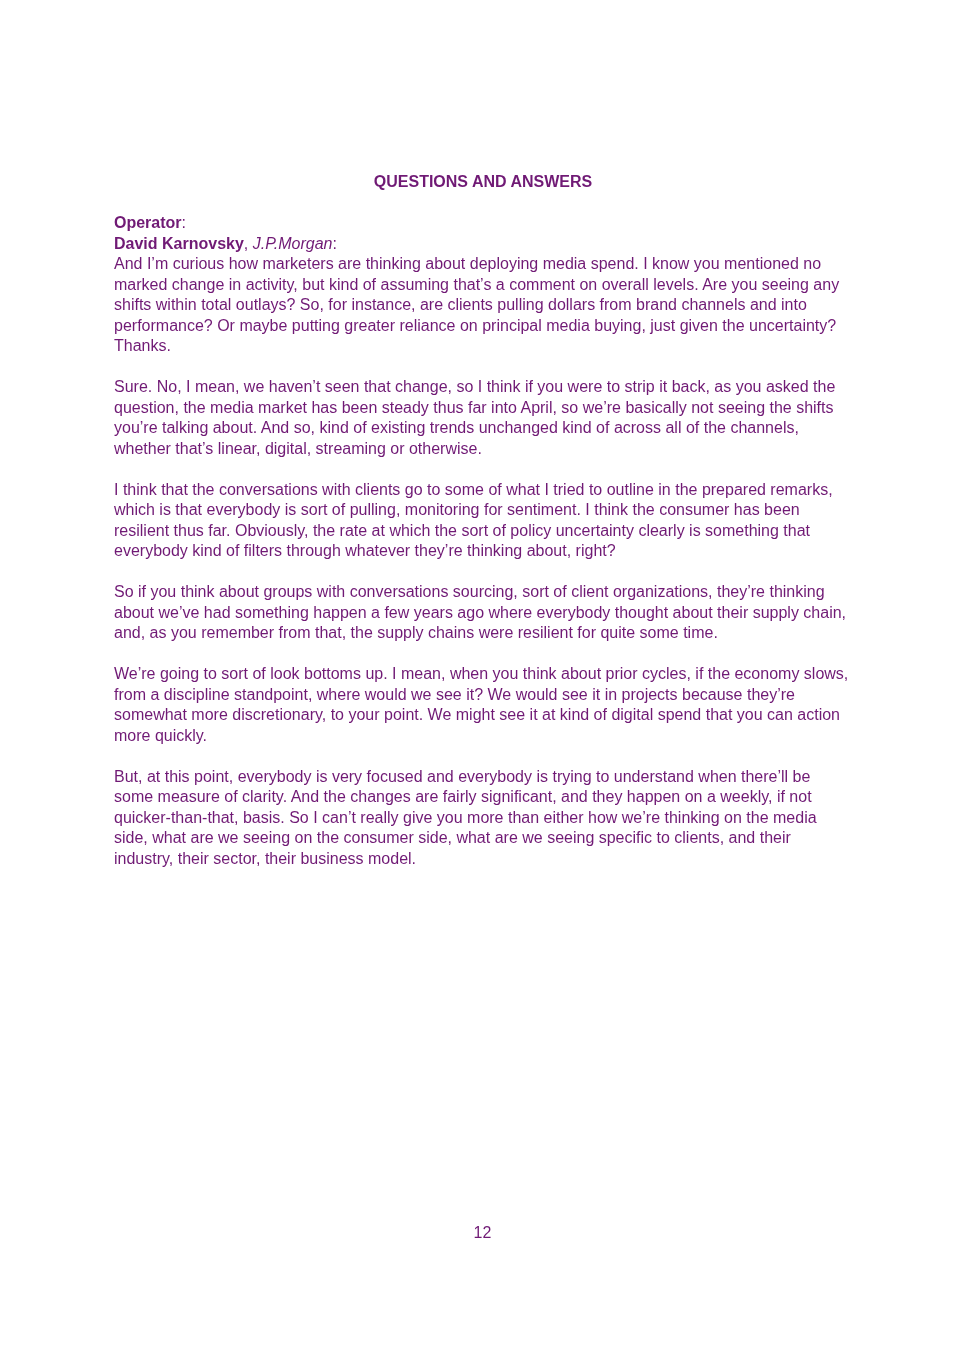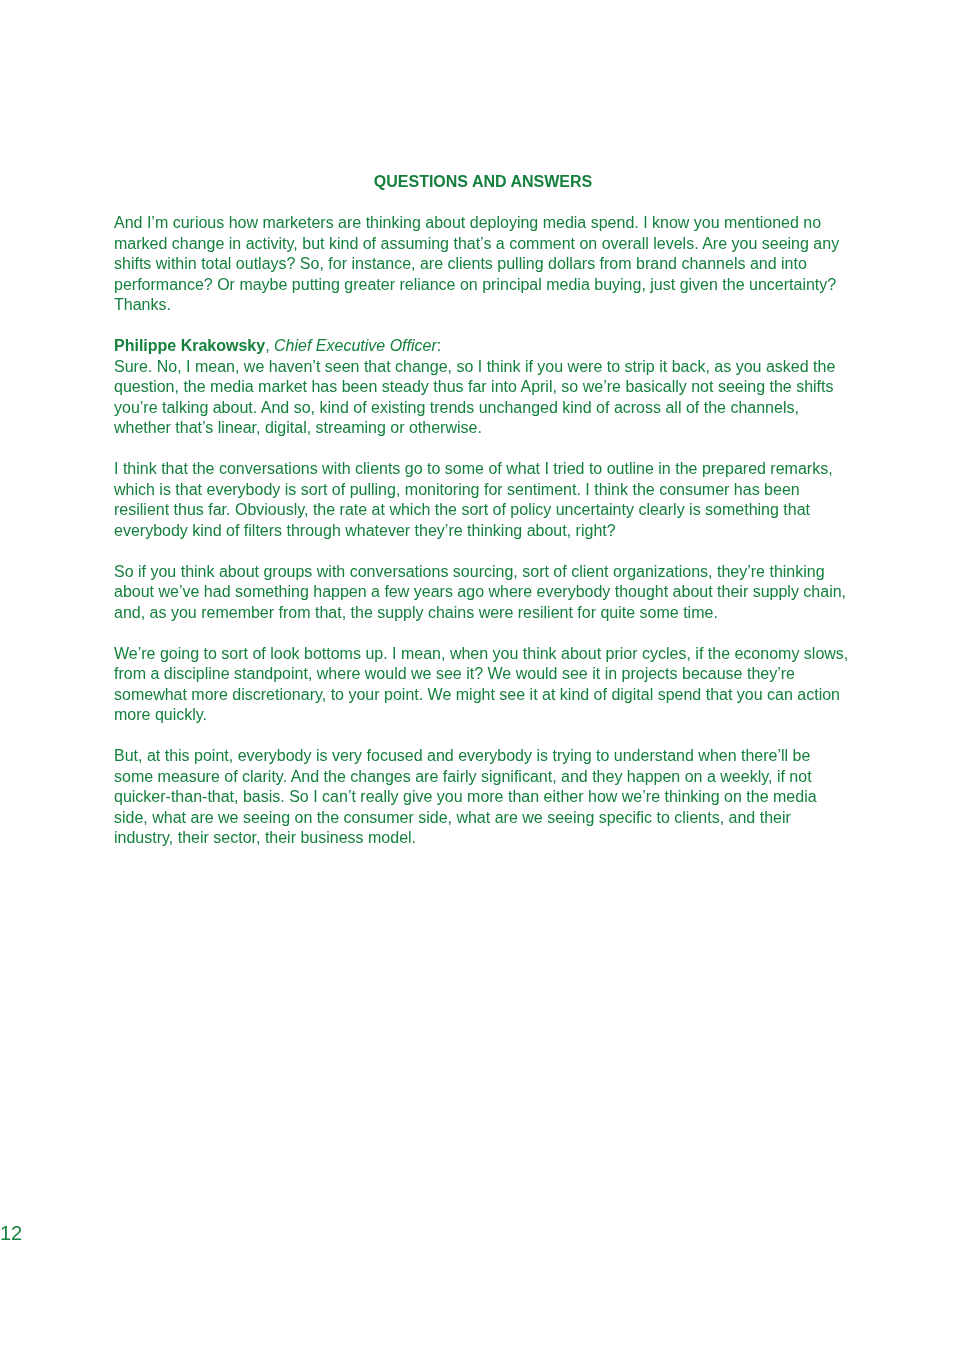--- a/index.html
+++ b/index.html
@@ -8,21 +8,21 @@
     background: #ffffff;
   }
   .page {
     position: relative;
     width: 965px;
     height: 1365px;
     background: #ffffff;
     font-family: "Liberation Sans", sans-serif;
     font-size: 16px;
     line-height: 20.5px;
-    color: #15803d;
+    color: #701a75;
     overflow: hidden;
   }
   .content {
     position: absolute;
     left: 114px;
     top: 172px;
     width: 738px;
     text-align: left;
   }
   .title {
@@ -41,35 +41,37 @@
     font-style: italic;
   }
   .para {
     margin: 0 0 20.5px 0;
   }
   .page-number {
     position: absolute;
     left: 0;
     right: 0;
     top: 1223px;
-    font-size: 20px;
+    text-align: center;
+    font-size: 16px;
   }
 </style>
 </head>
 <body>
 
 <div class="page">
   <div class="content">
 
     <h1 class="title">QUESTIONS AND ANSWERS</h1>
 
+    <p class="speaker-line"><span class="speaker-name">Operator</span><span>:</span></p>
 
+    <p class="speaker-line"><span class="speaker-name">David Karnovsky</span><span>, </span><span class="speaker-role">J.P.Morgan</span><span>:</span></p>
     <p class="para">And I’m curious how marketers are thinking about deploying media spend. I know you mentioned no marked change in activity, but kind of assuming that’s a comment on overall levels. Are you seeing any shifts within total outlays? So, for instance, are clients pulling dollars from brand channels and into performance? Or maybe putting greater reliance on principal media buying, just given the uncertainty? Thanks.</p>
 
-    <p class="speaker-line"><span class="speaker-name">Philippe Krakowsky</span><span>, </span><span class="speaker-role">Chief Executive Officer</span><span>:</span></p>
     <p class="para">Sure. No, I mean, we haven’t seen that change, so I think if you were to strip it back, as you asked the question, the media market has been steady thus far into April, so we’re basically not seeing the shifts you’re talking about. And so, kind of existing trends unchanged kind of across all of the channels, whether that’s linear, digital, streaming or otherwise.</p>
     <p class="para">I think that the conversations with clients go to some of what I tried to outline in the prepared remarks, which is that everybody is sort of pulling, monitoring for sentiment. I think the consumer has been resilient thus far. Obviously, the rate at which the sort of policy uncertainty clearly is something that everybody kind of filters through whatever they’re thinking about, right?</p>
     <p class="para">So if you think about groups with conversations sourcing, sort of client organizations, they’re thinking about we’ve had something happen a few years ago where everybody thought about their supply chain, and, as you remember from that, the supply chains were resilient for quite some time.</p>
     <p class="para">We’re going to sort of look bottoms up. I mean, when you think about prior cycles, if the economy slows, from a discipline standpoint, where would we see it? We would see it in projects because they’re somewhat more discretionary, to your point. We might see it at kind of digital spend that you can action more quickly.</p>
     <p class="para">But, at this point, everybody is very focused and everybody is trying to understand when there’ll be some measure of clarity. And the changes are fairly significant, and they happen on a weekly, if not quicker-than-that, basis. So I can’t really give you more than either how we’re thinking on the media side, what are we seeing on the consumer side, what are we seeing specific to clients, and their industry, their sector, their business model.</p>
 
   </div>
 
   <div class="page-number">12</div>
 </div>

